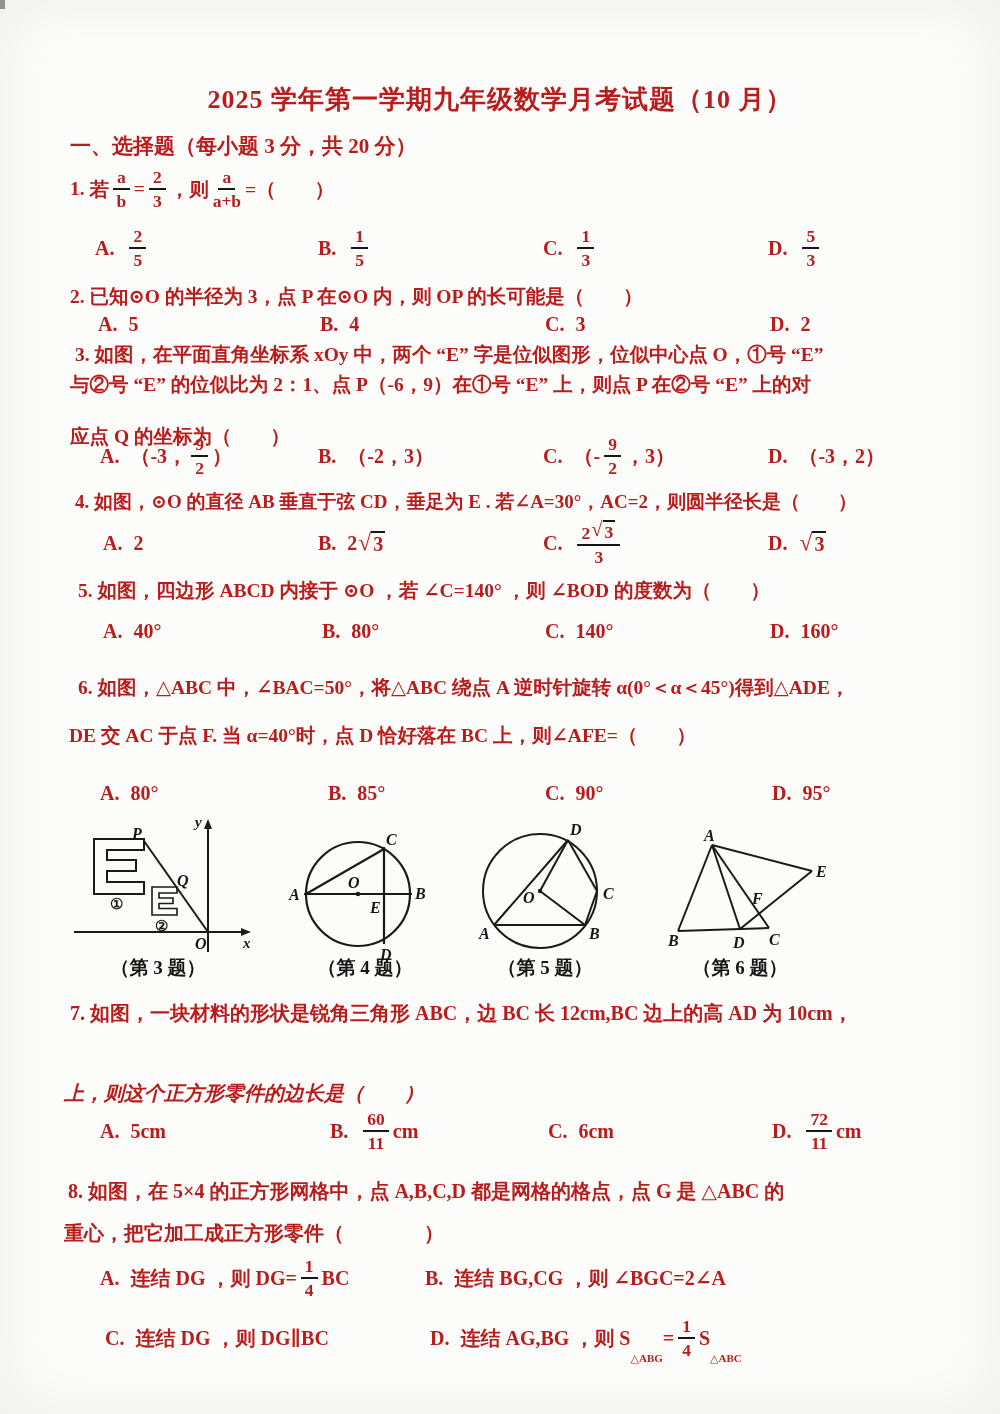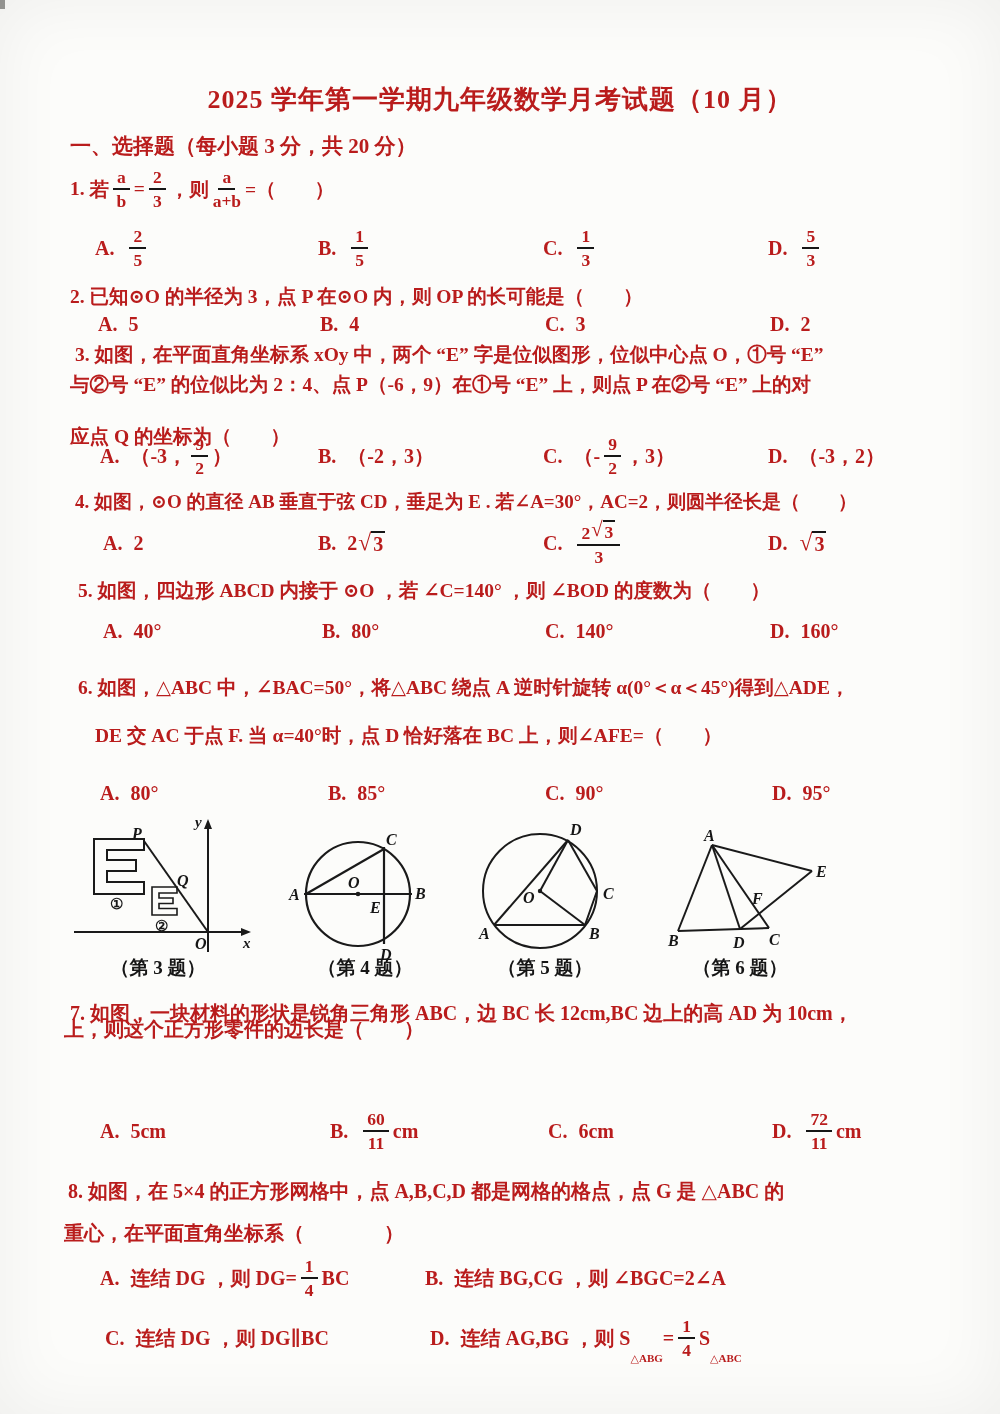--- a/index.html
+++ b/index.html
@@ -109,21 +109,21 @@
     <span class="opt" style="left:770px;">
         <span class="lab">D.</span>
         <span>2</span>
       </span>
   </div>
 
   <div class="q" style="left:75px; top:341px;">
     <span>3.</span>&nbsp;<span>如图，在平面直角坐标系 xOy 中，两个 “E” 字是位似图形，位似中心点 O，①号 “E”</span>
   </div>
   <div class="q" style="left:70px; top:371px;">
-      <span>与②号 “E” 的位似比为 2：4、点 P（-6，9）在①号 “E” 上，则点 P 在②号 “E” 上的对</span>
+      <span>与②号 “E” 的位似比为 2：1、点 P（-6，9）在①号 “E” 上，则点 P 在②号 “E” 上的对</span>
     </div>
   <div class="q" style="left:70px; top:423px;">
       <span>应点 Q 的坐标为（　　）</span>
     </div>
   <div class="opts" style="top:430px; height:52px;">
     <span class="opt" style="left:100px;">
         <span class="lab">A.</span>
         <span>（-3，</span>
         <span class="frac">
           <span class="num">9</span>
@@ -206,21 +206,21 @@
       </span>
     <span class="opt" style="left:770px;">
         <span class="lab">D.</span>
         <span>160°</span>
       </span>
   </div>
 
   <div class="q" style="left:78px; top:674px;">
     <span>6.</span>&nbsp;<span>如图，△ABC 中，∠BAC=50°，将△ABC 绕点 A 逆时针旋转 α(0°＜α＜45°)得到△ADE，</span>
   </div>
-  <div class="q" style="left:95px; top:722px;">
+  <div class="q" style="left:69px; top:722px;">
       <span>DE 交 AC 于点 F. 当 α=40°时，点 D 恰好落在 BC 上，则∠AFE=（　　）</span>
     </div>
   <div class="opts" style="top:780px; height:26px;">
     <span class="opt" style="left:100px;">
         <span class="lab">A.</span>
         <span>80°</span>
       </span>
     <span class="opt" style="left:328px;">
         <span class="lab">B.</span>
         <span>85°</span>
@@ -300,21 +300,21 @@
     <text class="ptlab" x="769" y="945">C</text>
     <text class="ptlab" x="733" y="948">D</text>
     <text class="ptlab" x="816" y="877">E</text>
     <text class="ptlab" x="752" y="904">F</text>
     <text class="cap" x="740" y="974" text-anchor="middle">（第 6 题）</text>
   </svg>
 
   <div class="q big" style="left:70px; top:1000px;">
     <span>7.</span>&nbsp;<span>如图，一块材料的形状是锐角三角形 ABC，边 BC 长 12cm,BC 边上的高 AD 为 10cm，</span>
   </div>
-  <div class="q big" style="left:64px; top:1016px;">
+  <div class="q big" style="left:64px; top:1080px;font-style:italic;">
       <span>上，则这个正方形零件的边长是（　　）</span>
     </div>
   <div class="opts" style="top:1106px; height:50px;">
     <span class="opt" style="left:100px;">
         <span class="lab">A.</span>
         <span>5cm</span>
       </span>
     <span class="opt" style="left:330px;">
         <span class="lab">B.</span>
         <span class="frac">
@@ -334,21 +334,21 @@
           <span class="den">11</span>
         </span>
         <span>cm</span>
       </span>
   </div>
 
   <div class="q big" style="left:68px; top:1178px;">
     <span>8.</span>&nbsp;<span>如图，在 5×4 的正方形网格中，点 A,B,C,D 都是网格的格点，点 G 是 △ABC 的</span>
   </div>
   <div class="q big" style="left:64px; top:1220px;">
-      <span>重心，在平面直角坐标系（　　　　）</span>
+      <span>重心，把它加工成正方形零件（　　　　）</span>
     </div>
   <div class="opts" style="top:1254px; height:48px;">
     <span class="opt" style="left:100px;">
         <span class="lab">A.</span>
         <span>连结 DG ，则 DG=</span>
         <span class="frac">
           <span class="num">1</span>
           <span class="den">4</span>
         </span>
         <span>BC</span>

